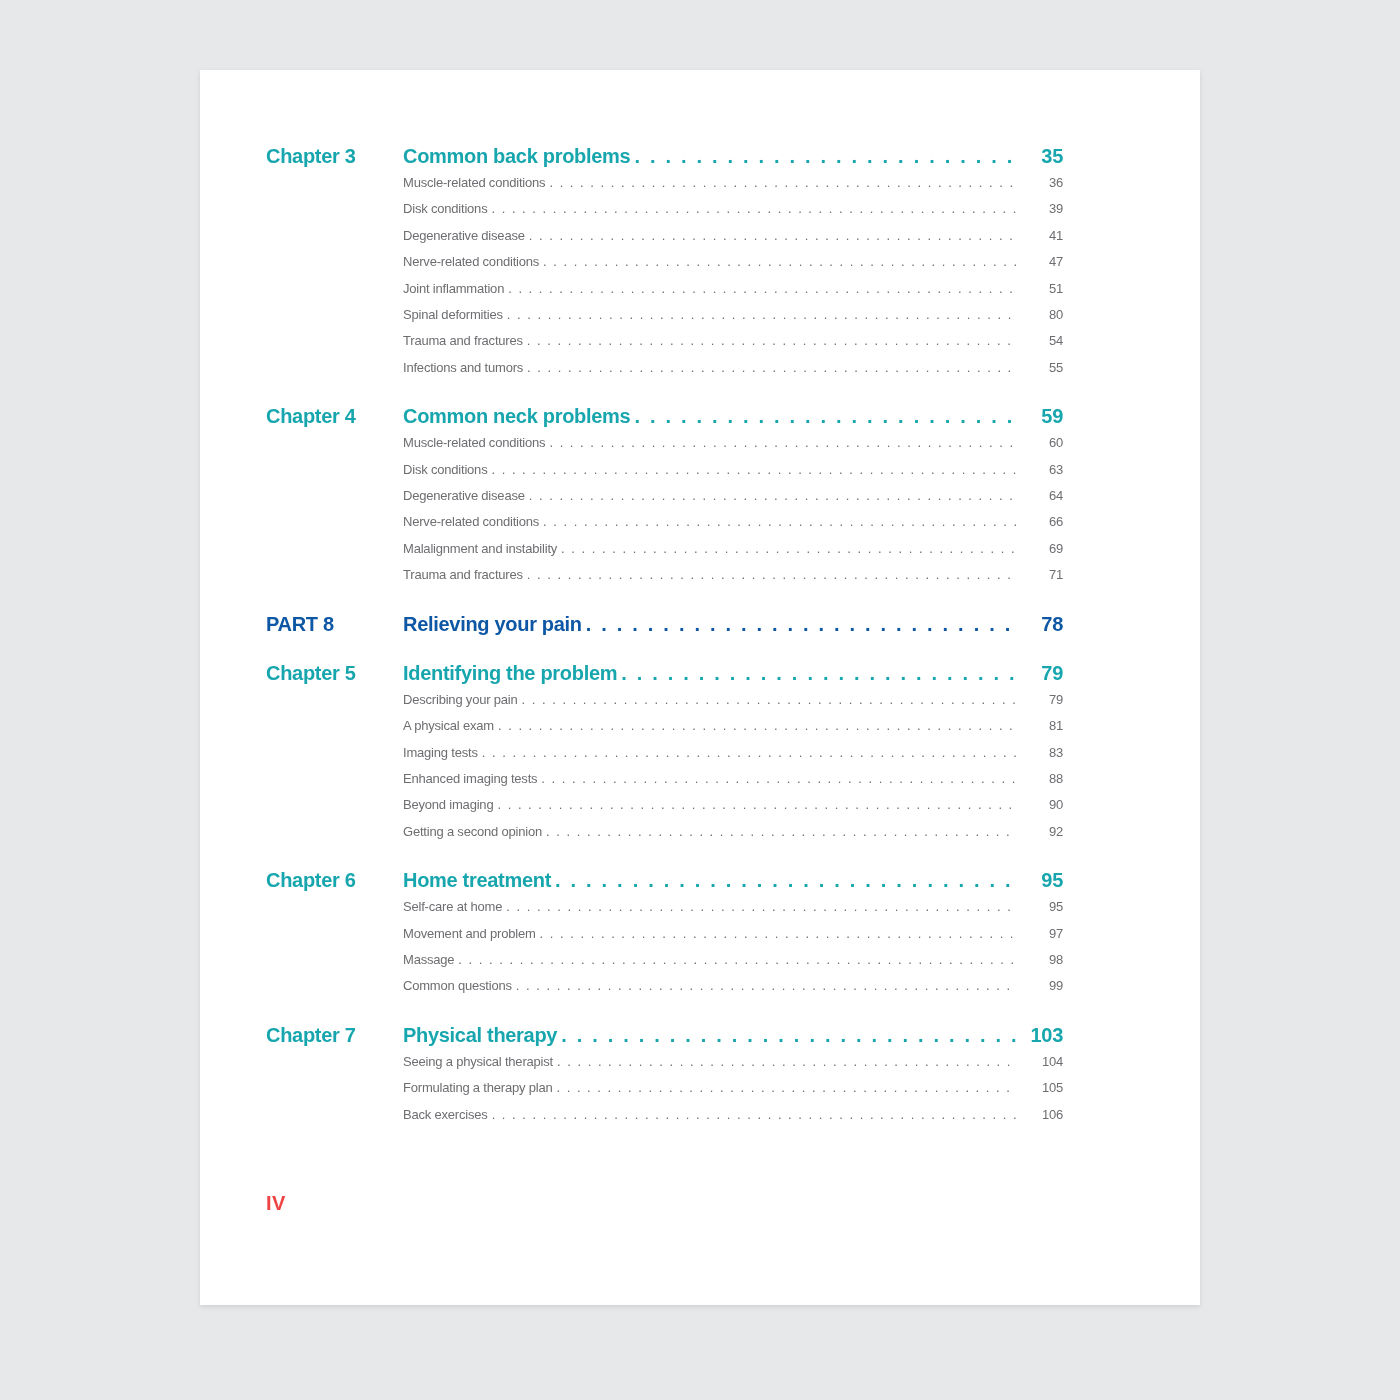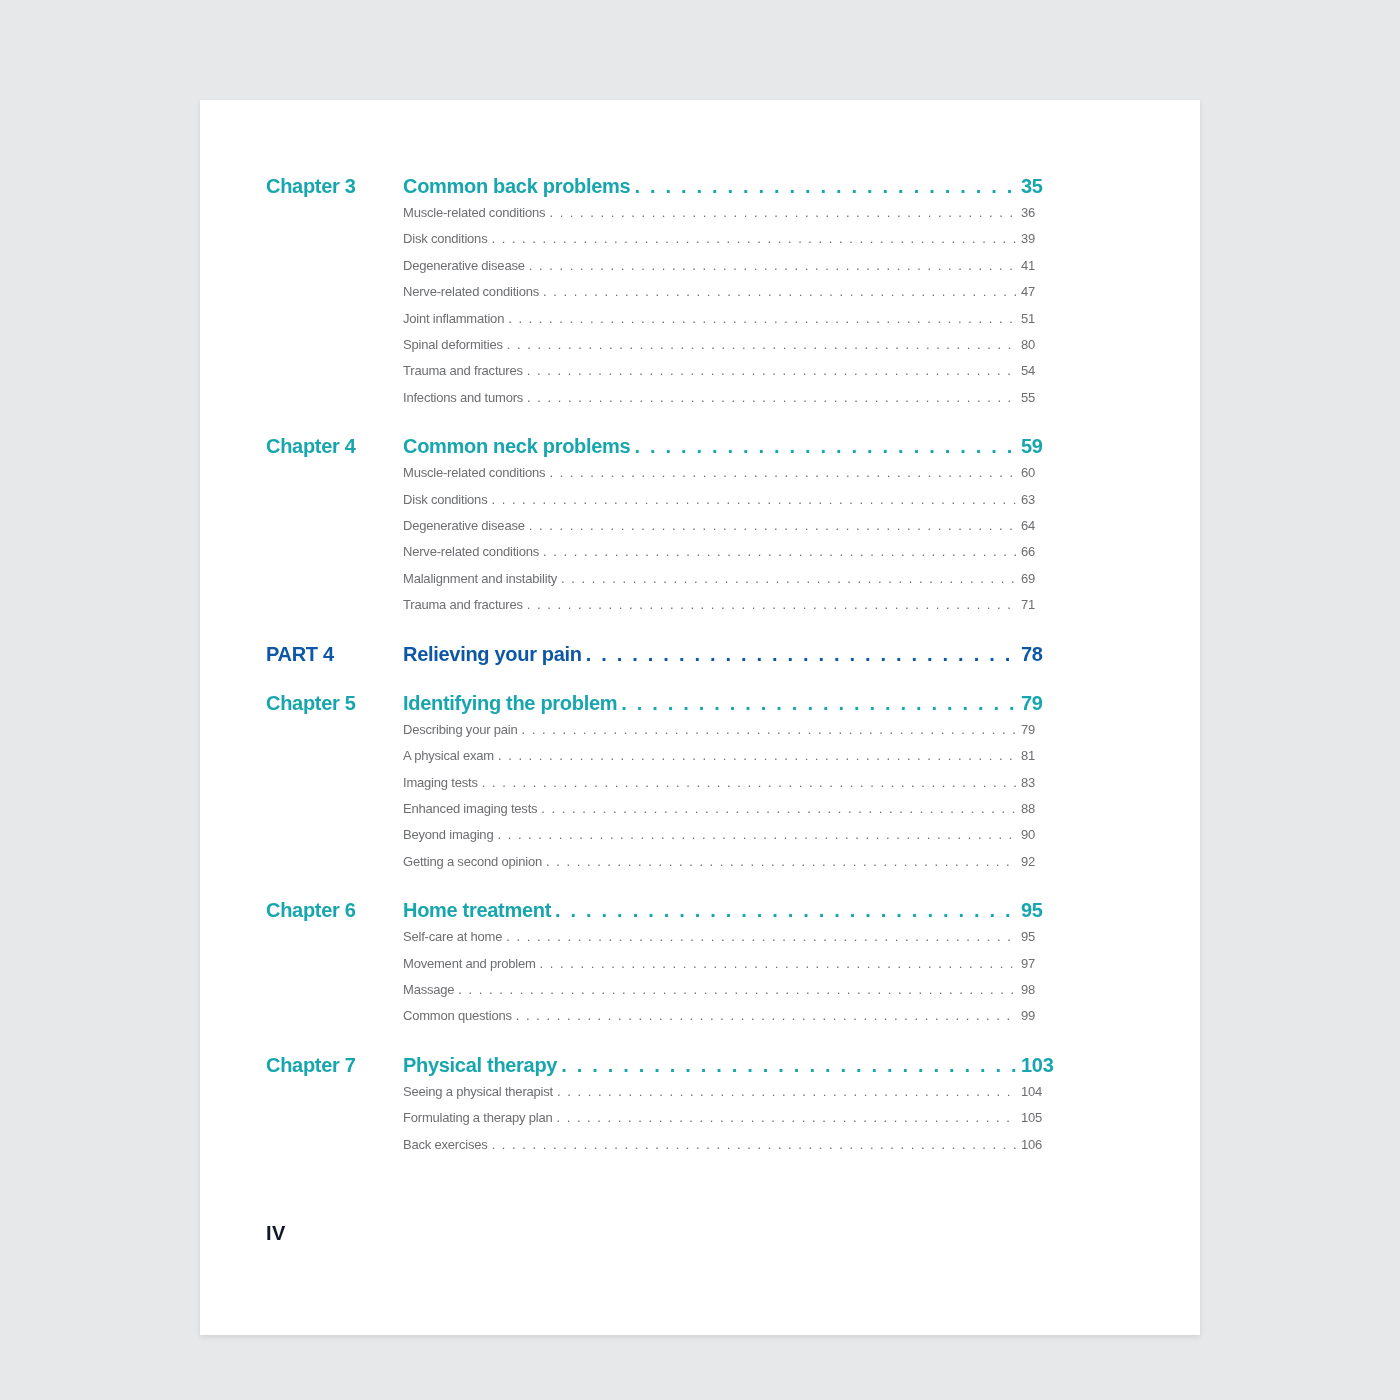--- a/index.html
+++ b/index.html
@@ -5,21 +5,21 @@
   * { margin: 0; padding: 0; box-sizing: border-box; }
   html, body {
     width: 1400px; height: 1400px;
     background: #e7e8e9;
     font-family: "Liberation Sans", sans-serif;
     overflow: hidden;
   }
   .canvas { position: relative; width: 1400px; height: 1400px; }
   .sheet {
     position: absolute;
-    left: 200px; top: 100px;
+    left: 200px; top: 70px;
     width: 1000px; height: 1235px;
     background: #ffffff;
     box-shadow: 0 2px 5px rgba(0,0,0,0.10);
   }
   .toc {
     position: absolute;
     left: 66px; top: 72px;
     width: 797px;
   }
   .section { margin-top: 21px; }
@@ -54,28 +54,28 @@
     min-width: 0;
   }
   .leader::after {
     content: ". . . . . . . . . . . . . . . . . . . . . . . . . . . . . . . . . . . . . . . . . . . . . . . . . . . . . . . . . . . . . . . . . . . . ";
     letter-spacing: 1.5px;
   }
   .row.heading .leader::after { letter-spacing: 2.2px; }
   .num {
     flex: none;
     min-width: 42px;
-    text-align: left;
+    text-align: right;
   }
   .folio {
     position: absolute;
     left: 66px; top: 1122px;
     font-size: 20px;
     font-weight: bold;
-    color: #0f172a;
+    color: #ef4444;
     letter-spacing: 0.5px;
   }
 </style>
 </head>
 <body>
 
 <div class="canvas">
   <div class="sheet">
     <div class="toc" id="toc">
         <div class="section">
@@ -173,21 +173,21 @@
           </div>
           <div class="row entry">
             <span class="col-label"></span>
             <span class="title">Trauma and fractures</span>
             <span class="leader"></span>
             <span class="num">71</span>
           </div>
         </div>
         <div class="section">
           <div class="row heading part">
-            <span class="col-label">PART 4</span>
+            <span class="col-label">PART 8</span>
             <span class="title">Relieving your pain</span>
             <span class="leader"></span>
             <span class="num">78</span>
           </div>
         </div>
         <div class="section">
           <div class="row heading chapter">
             <span class="col-label">Chapter 5</span>
             <span class="title">Identifying the problem</span>
             <span class="leader"></span>

